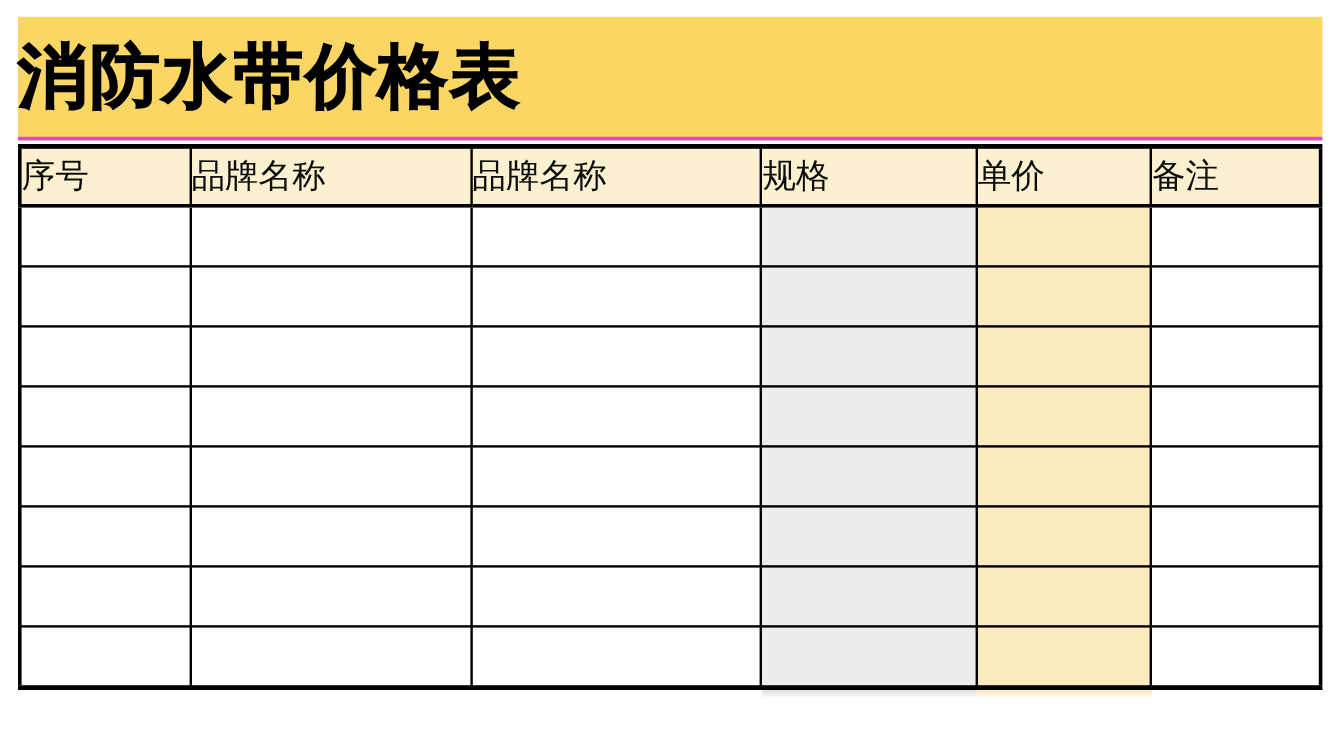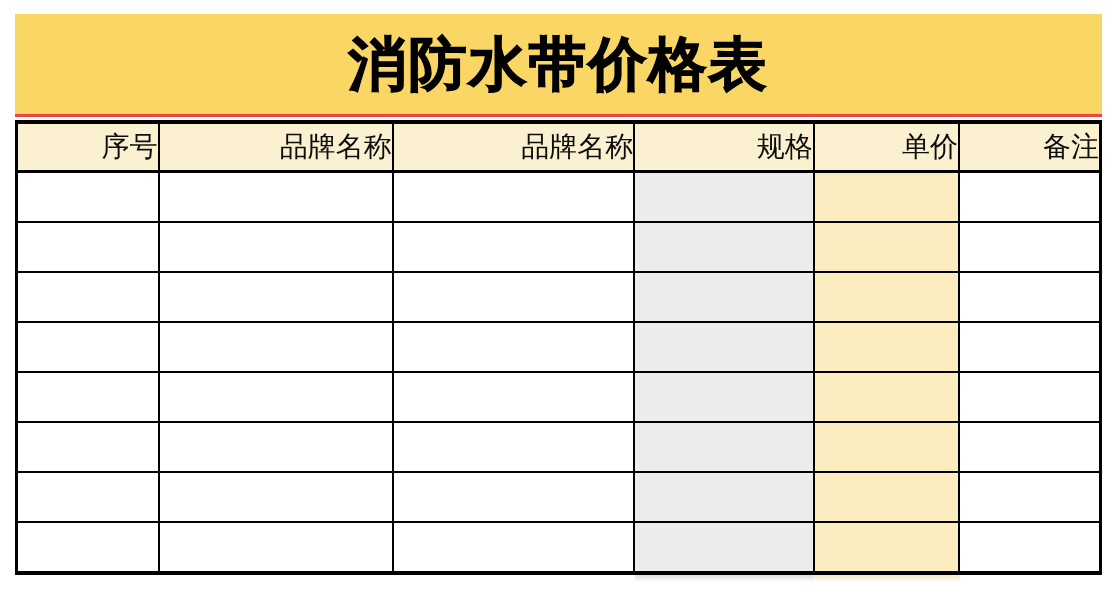--- a/index.html
+++ b/index.html
@@ -6,23 +6,23 @@
   body{
     width:1116px;height:609px;background:#ffffff;overflow:hidden;
     font-family:"Liberation Sans","DejaVu Sans",sans-serif;
   }
   .page{padding:14px 14px 0 15px;}
 
   
   .banner{
     height:100px;
     background:var(--banner-bg,#FAD765);
-    border-bottom:3px solid #ef4444;
+    border-bottom:3px solid #d946ef;
     margin-bottom:3px;
-    display:flex;align-items:center;justify-content:center;
+    display:flex;align-items:center;
   }
   .banner h1{
     margin:0;
     font-size:58px;
     line-height:1;
     font-weight:900;
     letter-spacing:2px;
     color:var(--title-color,#000000);
     -webkit-text-stroke:1.2px var(--title-color,#000000);
   }
@@ -34,21 +34,21 @@
     border-collapse:collapse;
     table-layout:fixed;
     border:3px solid var(--border,#000);
     border-top-width:4px;
     border-bottom-width:4px;
   }
   table.price th,
   table.price td{
     border:2px solid var(--border,#000);
     padding:0;
-    text-align:right;
+    text-align:left;
     vertical-align:middle;
   }
   table.price th{
     height:46px;
     background:var(--header-bg,#FBF0CF);
     font-size:28px;
     font-weight:500;
     color:#0d0d0d;
     border-bottom-width:3px;
   }

